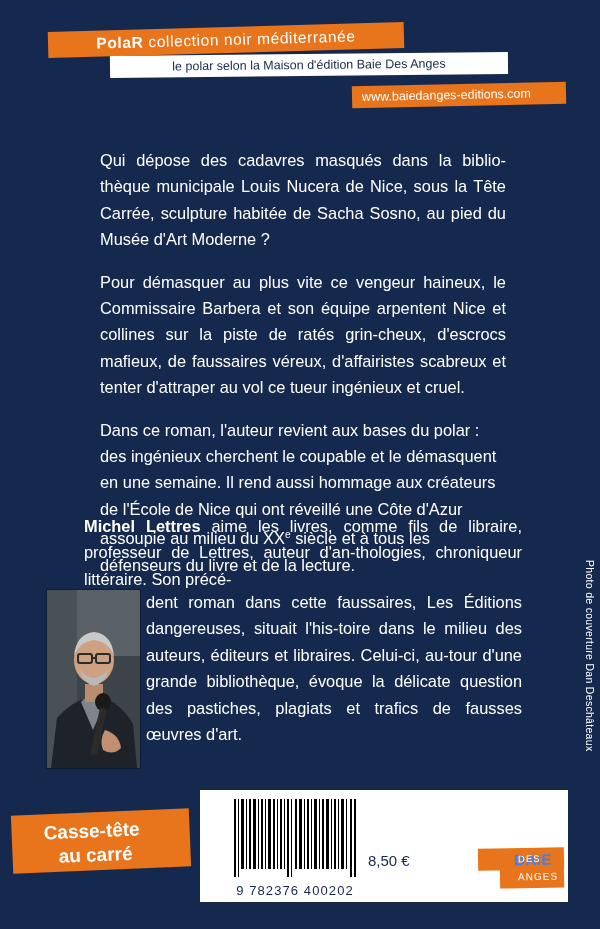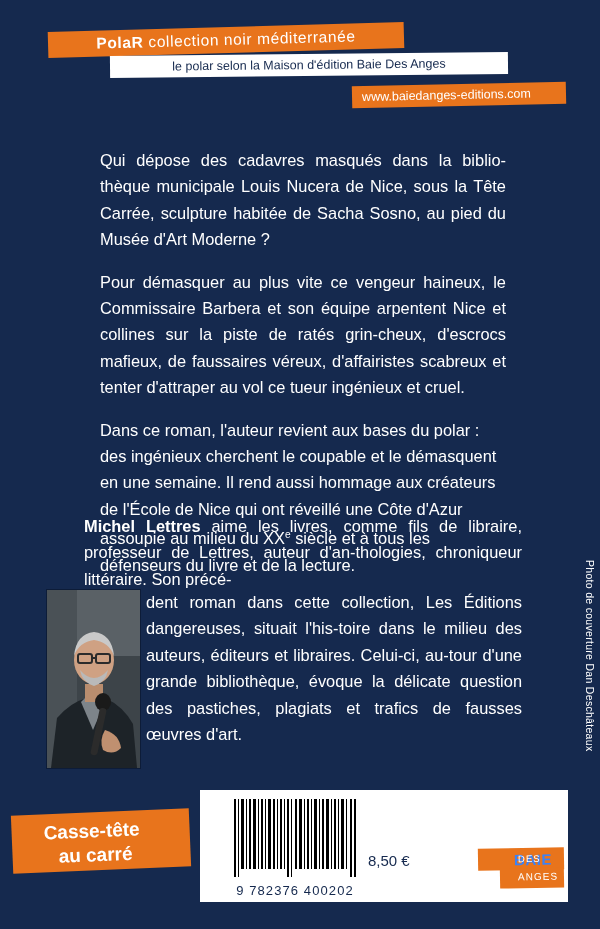--- a/index.html
+++ b/index.html
@@ -337,21 +337,21 @@
     <path d="M33 80 Q47 96 61 80 Q59 92 47 96 Q35 92 33 80 Z" fill="#b9b9b9"></path>
 
     <ellipse cx="56" cy="112" rx="8" ry="9" fill="#1a1a1a"></ellipse>
     <rect x="53" y="118" width="7" height="48" rx="3" fill="#2b2b2b" transform="rotate(12 56 118)"></rect>
 
     <path d="M58 140 Q72 144 74 158 Q66 166 56 160 Q52 150 58 140 Z" fill="#c09070"></path>
   </svg>
 </div>
 
 <div class="bio-flow">
-  <span>dent roman dans cette collection, </span><span class="ital">Les Éditions dangereuses</span><span>, situait l'his-toire dans le milieu des auteurs, éditeurs et libraires. Celui-ci, au-tour d'une grande bibliothèque, évoque la délicate question des pastiches, plagiats et trafics de fausses œuvres d'art.</span>
+  <span>dent roman dans cette faussaires, </span><span class="ital">Les Éditions dangereuses</span><span>, situait l'his-toire dans le milieu des auteurs, éditeurs et libraires. Celui-ci, au-tour d'une grande bibliothèque, évoque la délicate question des pastiches, plagiats et trafics de fausses œuvres d'art.</span>
 </div>
 
 <div class="credit">Photo de couverture Dan Deschâteaux</div>
 
 <div class="bottom-panel">
 
   <div class="barcode-box">
     <svg class="barcode-bars" viewBox="0 0 126 78" preserveAspectRatio="none">
       <rect x="0" y="0" width="126" height="78" fill="#ffffff"></rect>
       <g fill="#000000">

